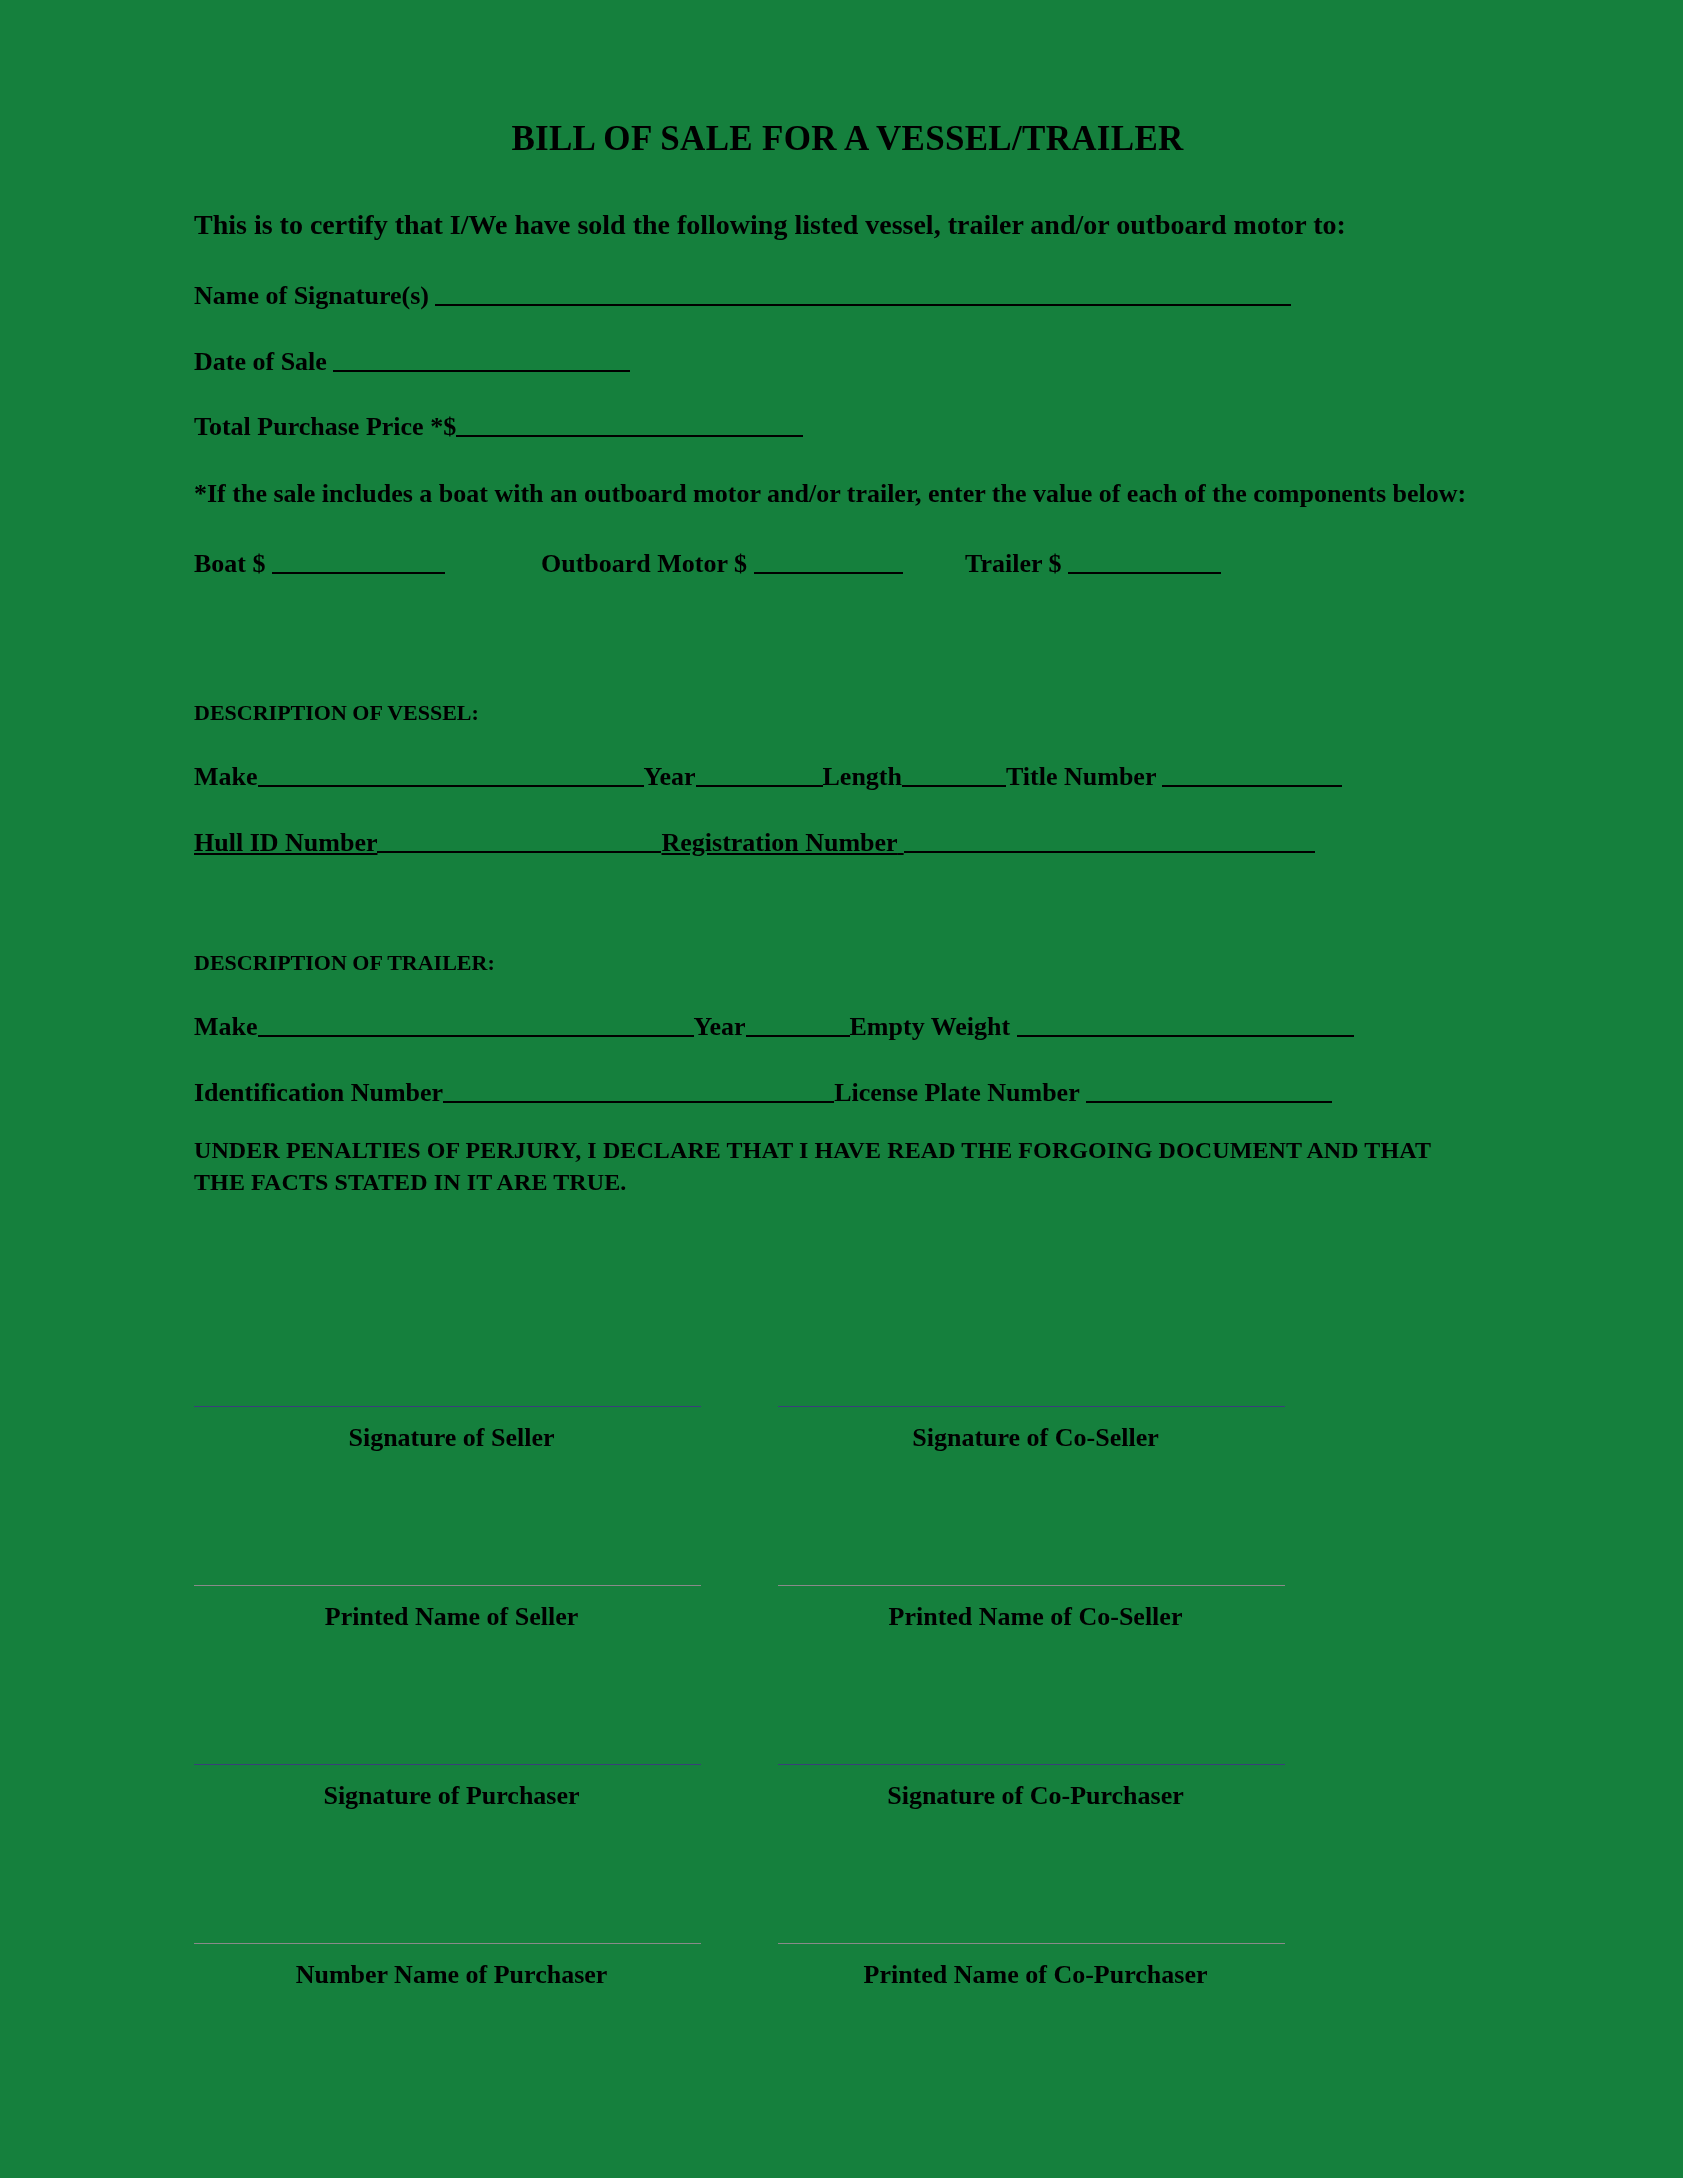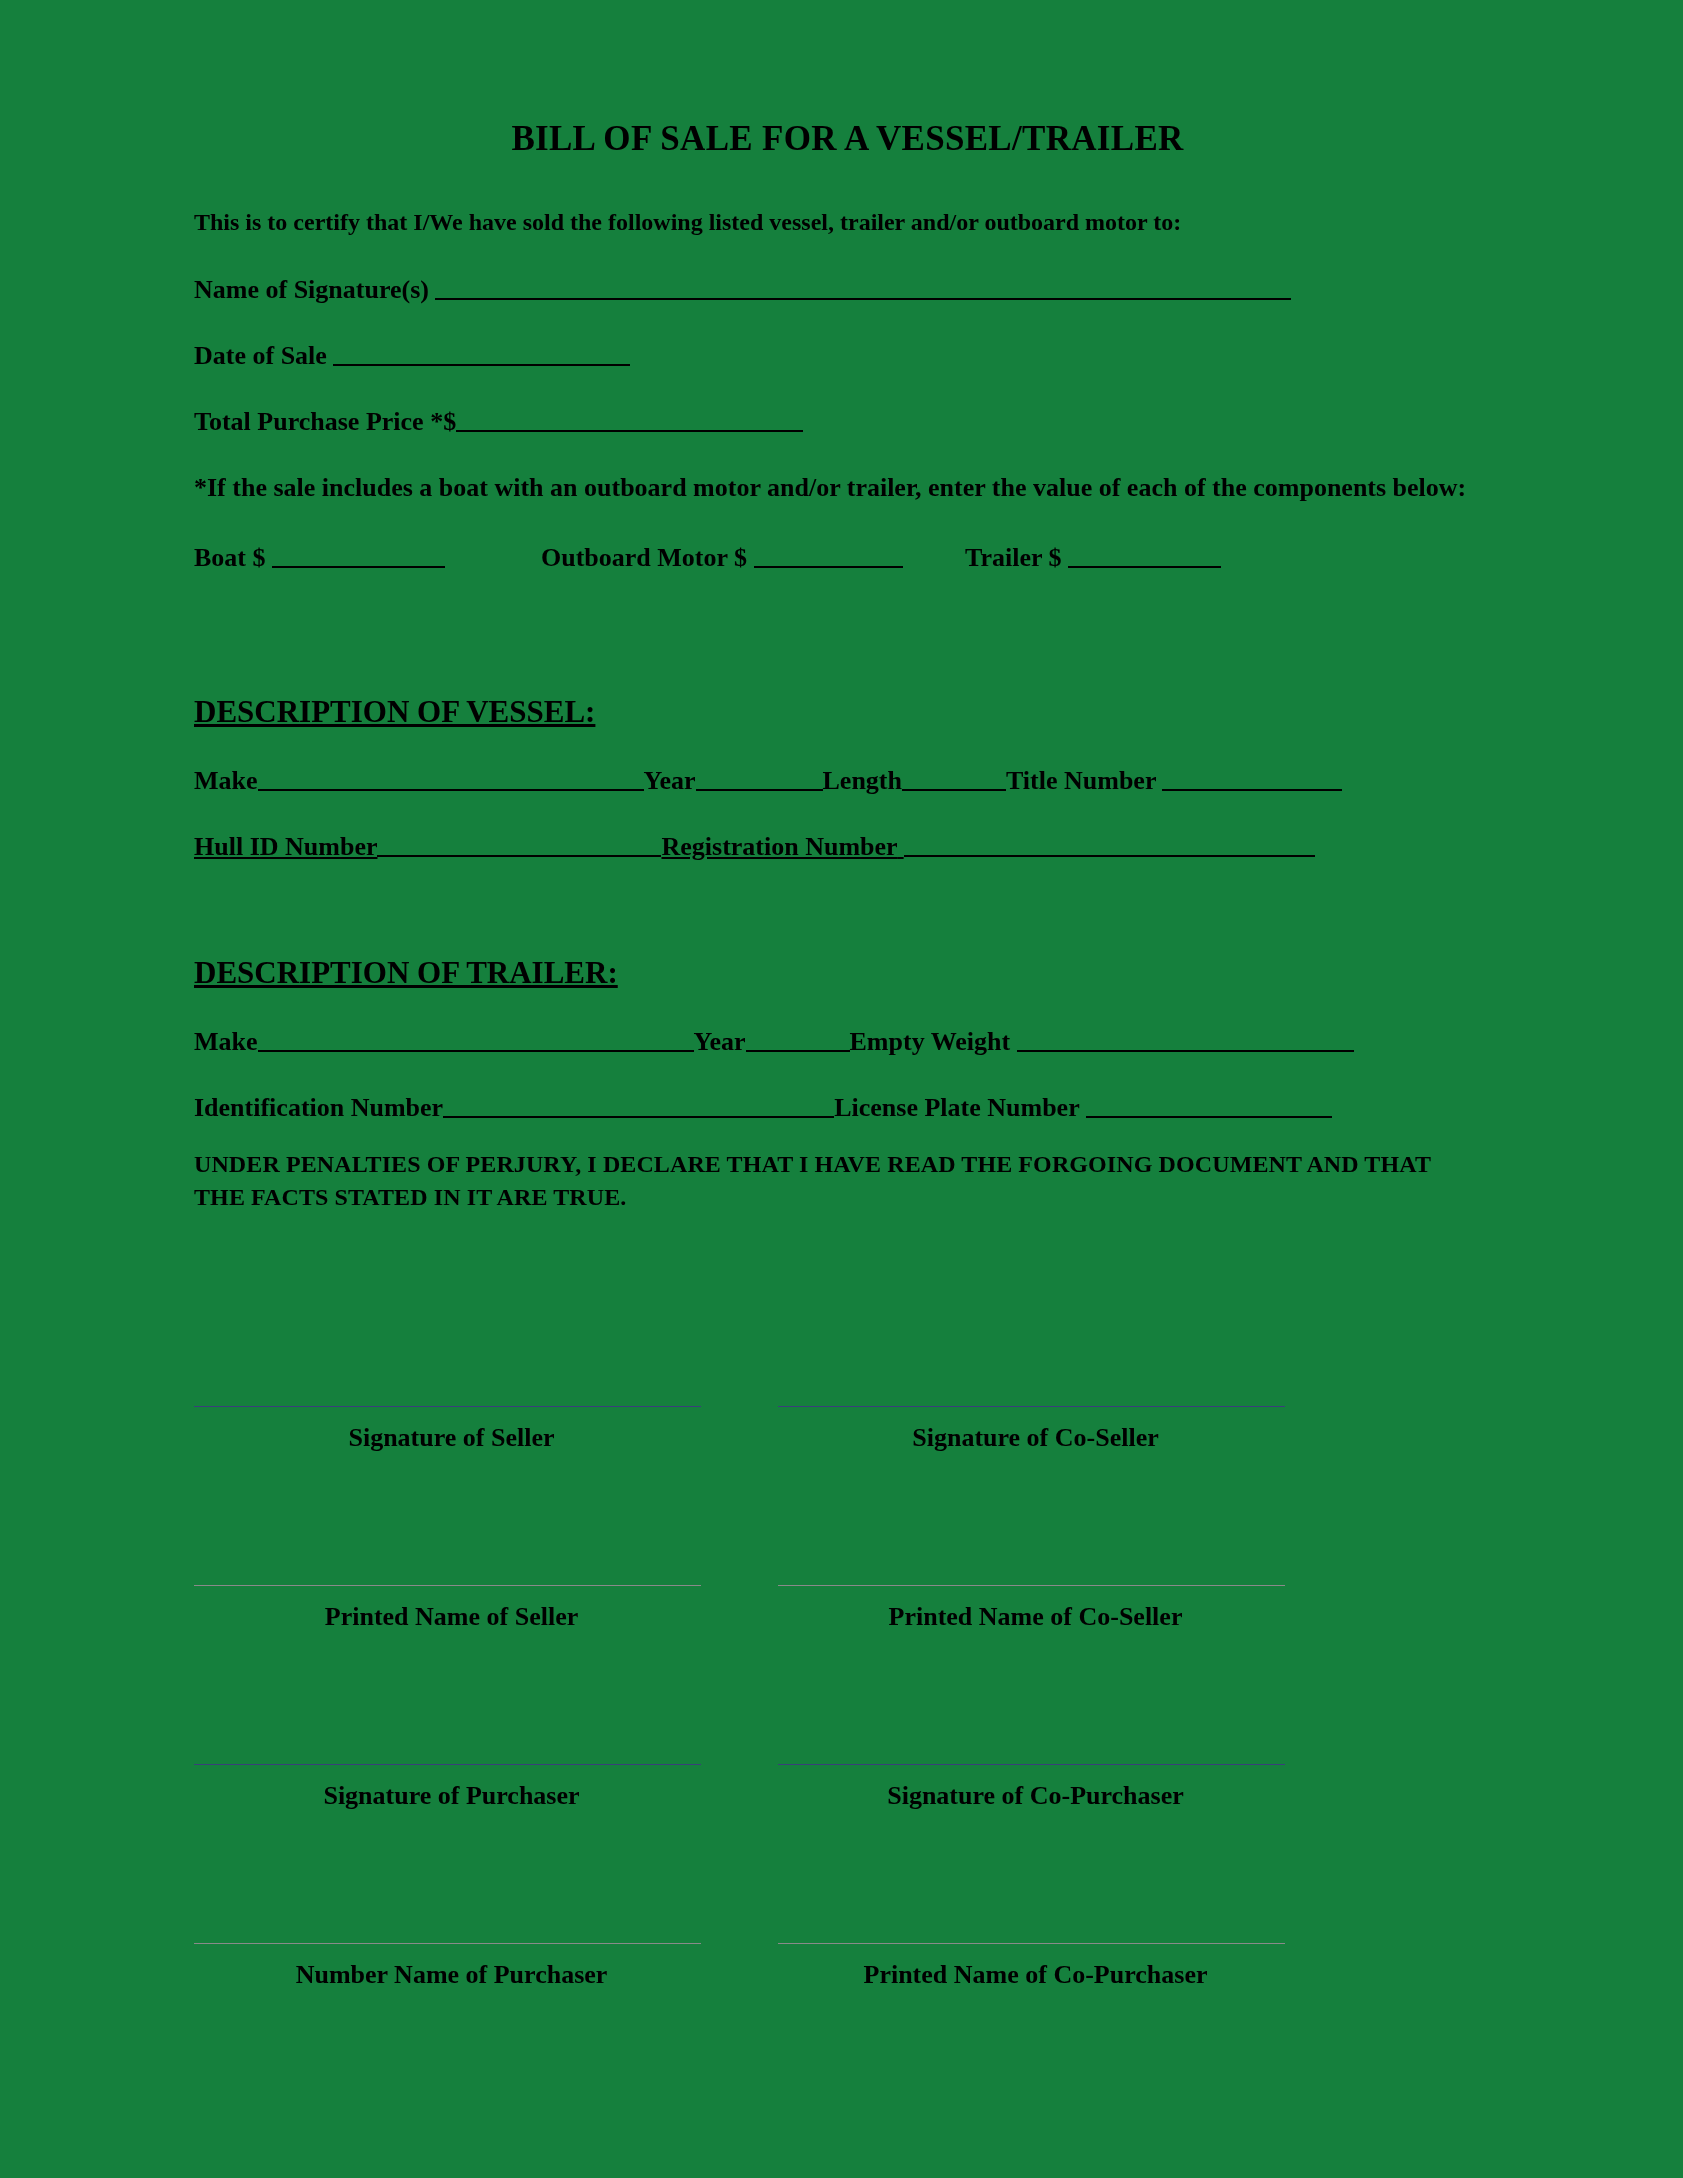--- a/index.html
+++ b/index.html
@@ -31,21 +31,21 @@
   }
   .doc-title {
     font-size: 35px;
     font-weight: bold;
     text-align: center;
     letter-spacing: 0.3px;
     margin: 0 0 46px 0;
     padding-left: 30px;
   }
   .para {
-    font-size: 24px;
+    font-size: 28px;
     font-weight: bold;
     line-height: 1.42;
     margin: 0 0 34px 0;
   }
   .row {
     font-size: 26px;
     font-weight: bold;
     line-height: 1.3;
     margin: 0 0 32px 0;
     white-space: nowrap;
@@ -67,24 +67,23 @@
   .sp-name { width: 856px; }
   .sp-date { width: 297px; }
   .sp-price { width: 347px; }
   .sp-motor { width: 149px; }
   .sp-trailer { width: 153px; }
 
   .gap-lg { margin-bottom: 119px; }
   .gap-md { margin-bottom: 91px; text-decoration: underline; }
 
   .section-head {
-    font-size: 31px;
+    font-size: 22px;
     font-weight: bold;
     margin: 0 0 34px 0;
-    text-decoration: underline;
   }
   .fine {
     font-size: 24px;
     font-weight: bold;
     line-height: 1.35;
     margin: 10px 0 0 0;
     letter-spacing: 0.1px;
   }
 
   .sig-block {

